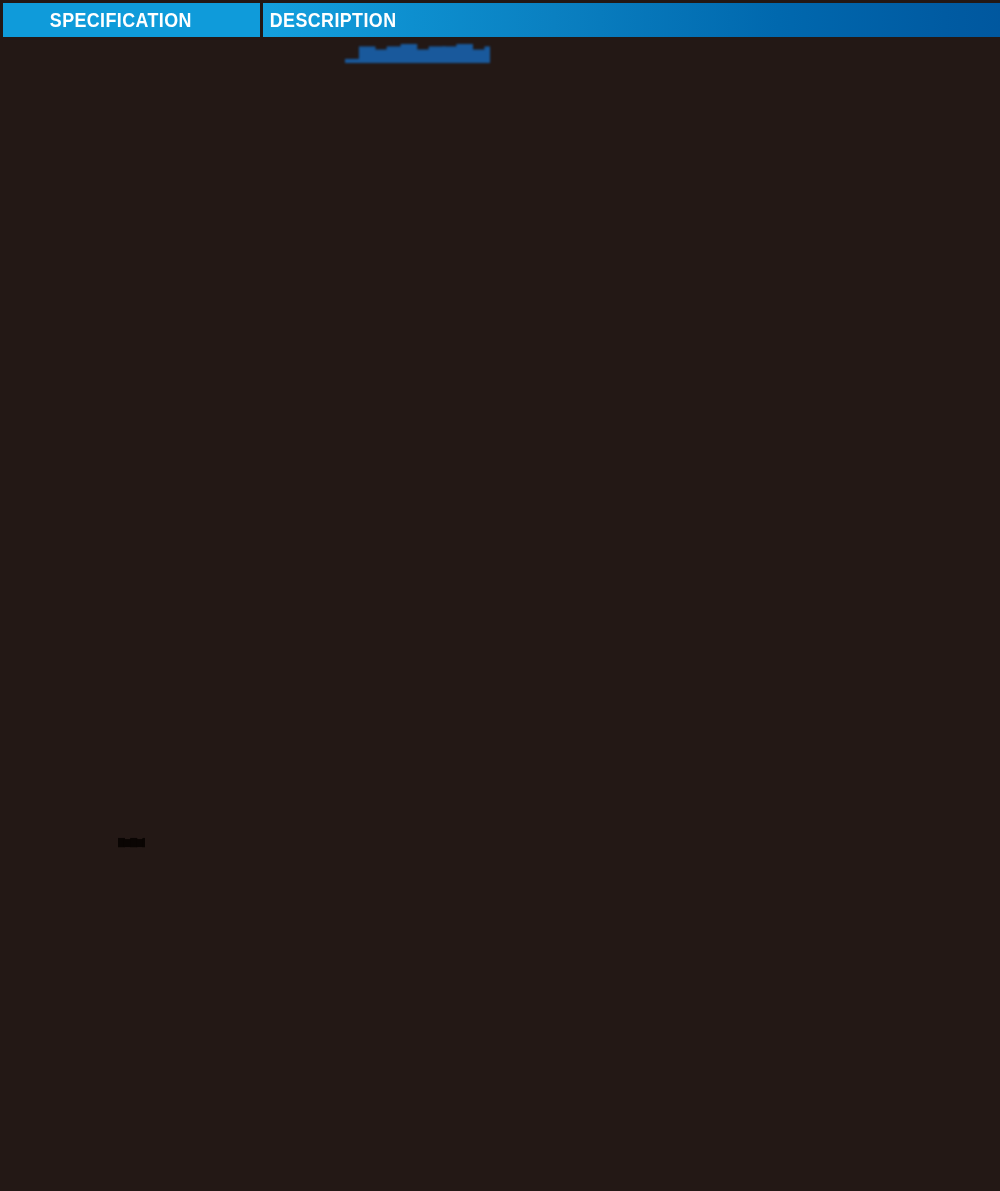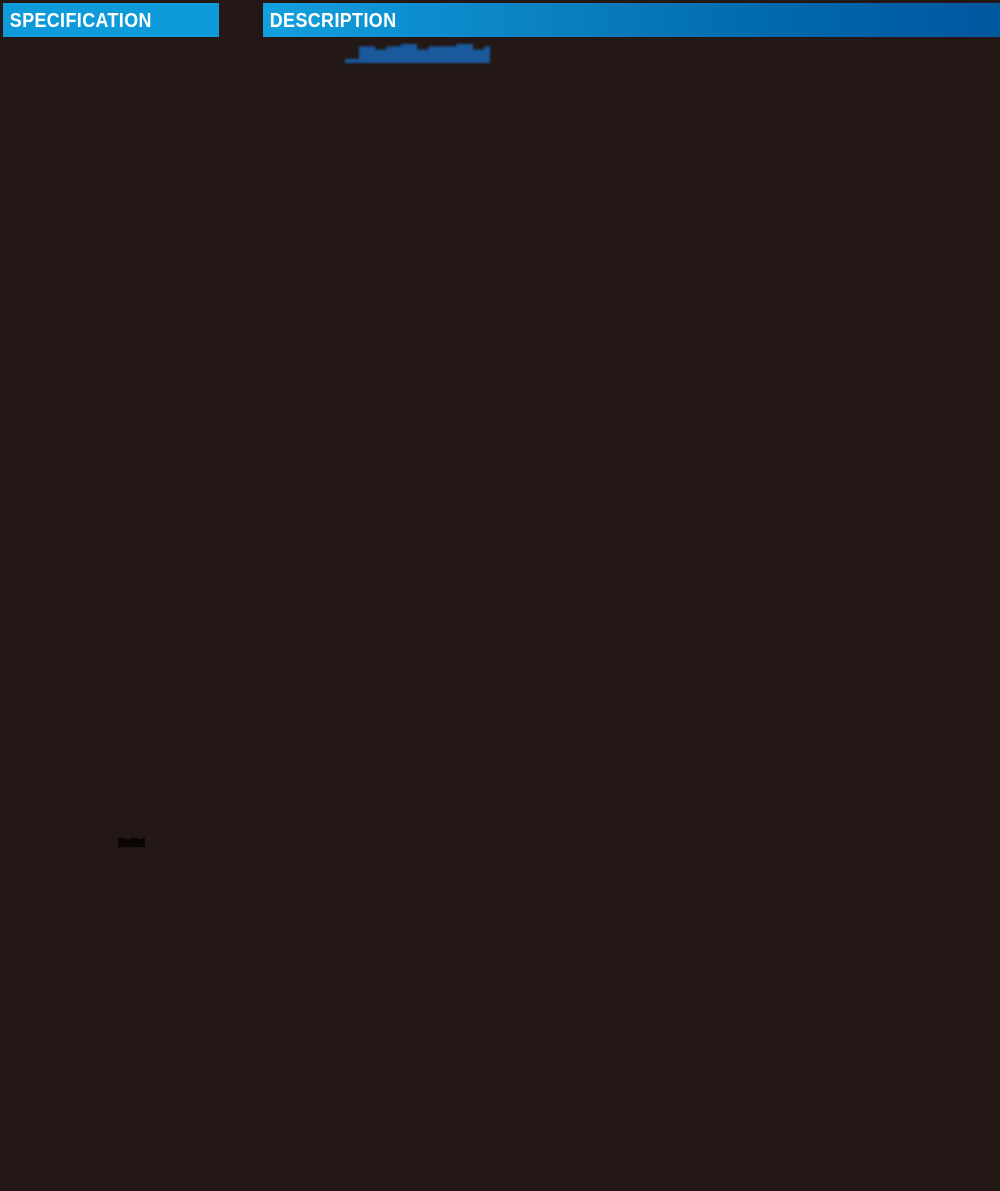--- a/index.html
+++ b/index.html
@@ -27,22 +27,23 @@
   .header-cell {
     position: absolute;
     top: 3px;
     height: 34px;
     display: flex;
     align-items: center;
     box-sizing: border-box;
   }
   .header-cell.spec {
     left: 3px;
-    width: 216px;
+    width: 257px;
     background: #0f9bda;
+    padding-left: 40px;
   }
   .header-cell.desc {
     left: 263px;
     width: 833px;
     background: linear-gradient(to right,
       #14a0de 0%,
       #0d8fcf 18%,
       #0a80c1 35%,
       #0068ae 62%,
       #005ba2 82%,

